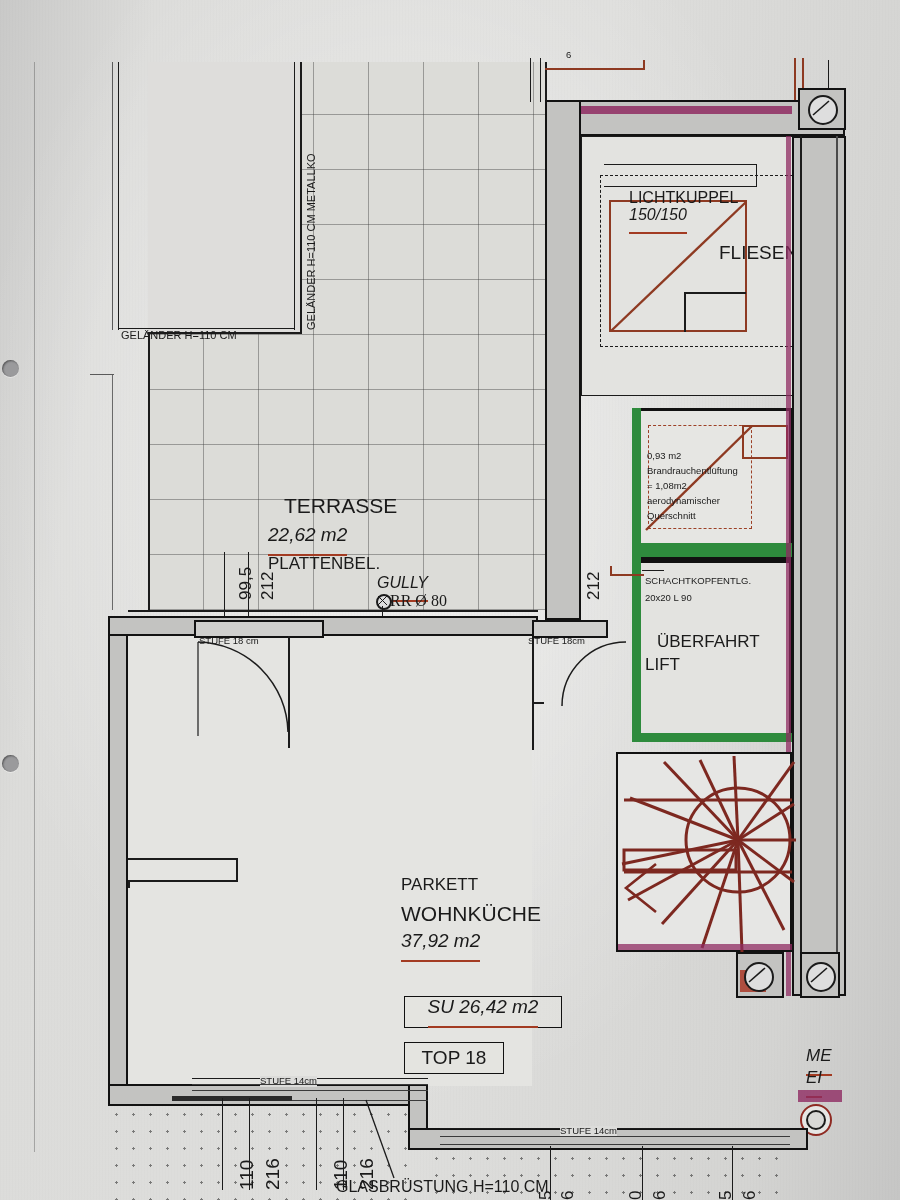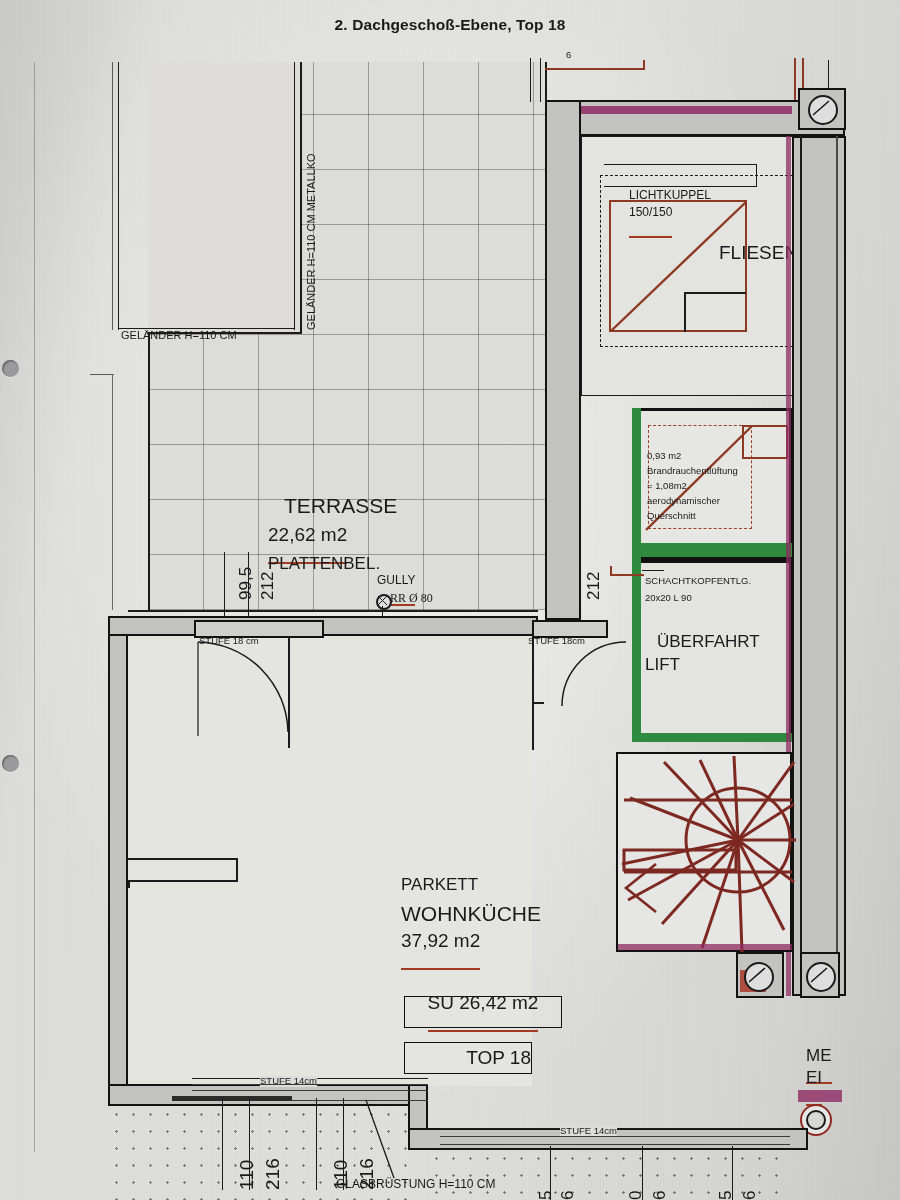--- a/index.html
+++ b/index.html
@@ -17,25 +17,25 @@
   }
   .lgrain{position:absolute;inset:0;opacity:.20;
      background-image:repeating-linear-gradient(90deg,rgba(0,0,0,.05) 0 1px,rgba(0,0,0,0) 1px 3px);}
   
   .hole{position:absolute;left:2px;width:17px;height:17px;border-radius:50%;
         background:#9a9a9c;box-shadow:inset 1px 1px 2px rgba(0,0,0,.45), 0 1px 0 rgba(255,255,255,.4);}
   .title{position:absolute;left:0;right:0;top:16px;text-align:center;font-weight:bold;font-size:15.5px;letter-spacing:.1px;}
   .txt{position:absolute;white-space:nowrap;font-size:15px;line-height:1.15;}
   .tsm{font-size:11px;}
   .txs{font-size:9.5px;}
-  .t13{font-size:12px;}
+  .t13{font-size:16px;}
   .t17{font-size:17px;}
   .t19{font-size:19px;}
   .t21{font-size:21px;}
-  .uline{border-bottom:2px solid #a33b22;padding-bottom:16px;}
+  .uline{border-bottom:2px solid #a33b22;padding-bottom:8px;font-style:italic;}
   .vert{transform-origin:0 0;transform:rotate(-90deg);}
 
   
   .wall{position:absolute;background:#c3c3c1;border:2.5px solid #121212;box-sizing:border-box;}
   .room{position:absolute;background:#e3e3e0;border:1.6px solid #1b1b1b;box-sizing:border-box;}
   .ln{position:absolute;background:#1b1b1b;}
   .lnr{position:absolute;background:#8e3a22;}
   .lng{position:absolute;background:#2e8b3d;}
   .lnm{position:absolute;background:#8f2b62;}
   .dashb{position:absolute;border:1.4px dashed #1b1b1b;box-sizing:border-box;}
@@ -60,21 +60,20 @@
 </head>
 <body>
 
 <div id="page">
   <div id="paper"></div>
   <div class="lgrain"></div>
 
   <div class="hole" style="top:360px"></div>
   <div class="hole" style="top:755px"></div>
 
-  <div class="title">2. Dachgeschoß-Ebene, Top 18</div>
 
   <div class="terr" style="left:148px;top:62px;width:397px;height:548px;"></div>
 
   <div class="terrmask" style="left:148px;top:62px;width:152px;height:270px;background:#dedddb;"></div>
 
   <div class="ln" style="left:300px;top:62px;width:1.6px;height:272px;"></div>
   <div class="ln" style="left:148px;top:332px;width:153px;height:1.6px;"></div>
   <div class="ln" style="left:148px;top:332px;width:1.6px;height:278px;"></div>
   <div class="ln" style="left:545px;top:62px;width:1.6px;height:548px;"></div>
 
@@ -325,18 +324,18 @@
   <div class="txt t17 vert" style="left:626px;top:1200px;">0</div>
   <div class="txt t17 vert" style="left:650px;top:1200px;">6</div>
   <div class="dimline" style="left:642px;top:1146px;height:54px;"></div>
   <div class="txt t17 vert" style="left:716px;top:1200px;">5</div>
   <div class="txt t17 vert" style="left:740px;top:1200px;">6</div>
   <div class="dimline" style="left:732px;top:1146px;height:54px;"></div>
 
   <div class="frame" style="left:404px;top:996px;width:158px;height:32px;">
     <span class="t19 uline">SU 26,42 m2</span>
   </div>
-  <div class="frame" style="left:404px;top:1042px;width:128px;height:32px;justify-content:flex-end;">
+  <div class="frame" style="left:404px;top:1042px;width:100px;height:32px;">
     <span class="t19">TOP 18</span>
   </div>
 
   <div class="ln" style="left:34px;top:62px;width:1px;height:1090px;background:rgba(60,60,60,.35)"></div>
 </div>
 
 </body></html>

